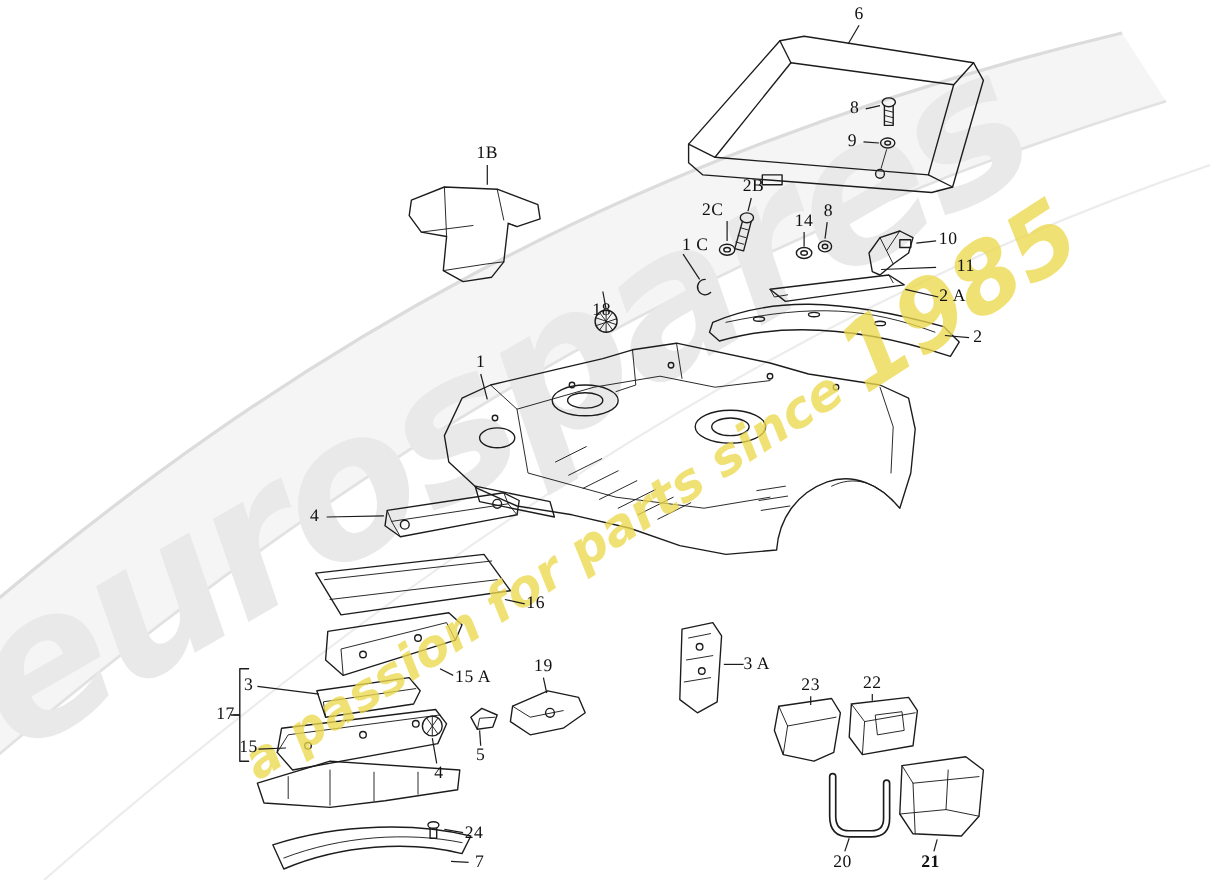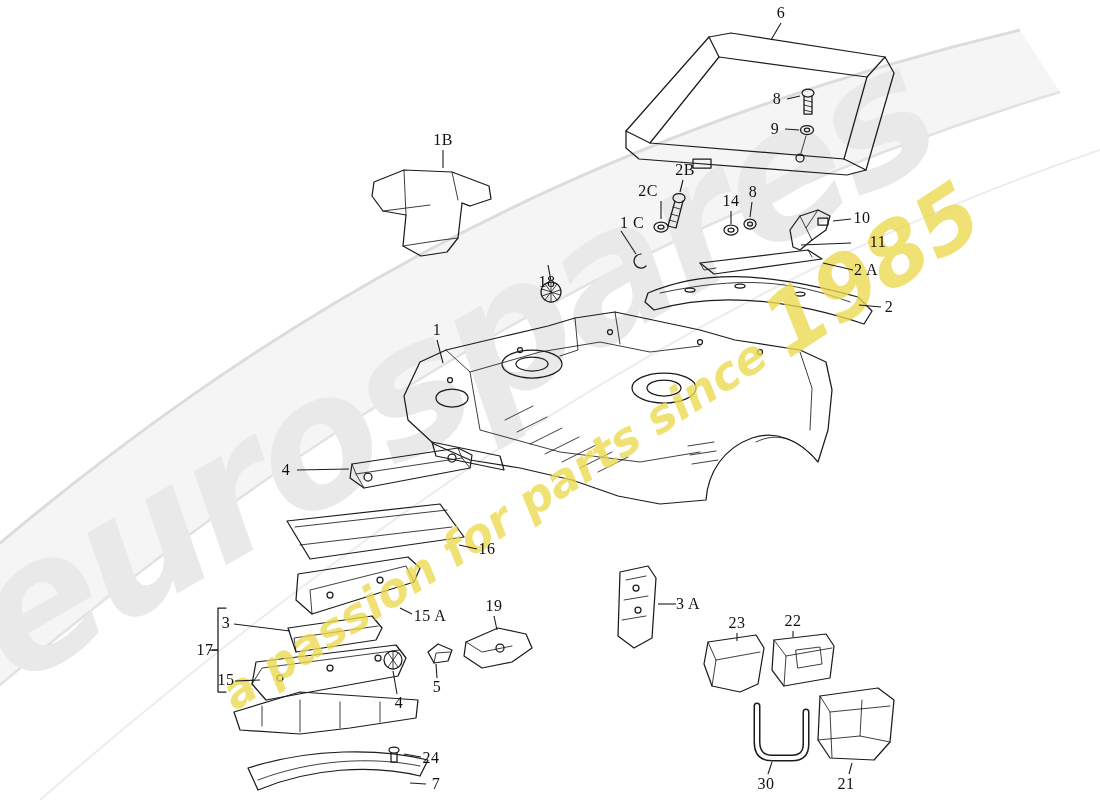--- a/index.html
+++ b/index.html
@@ -321,17 +321,17 @@
       <div class="callout" style="left: 688px; top: 604px;">3 A</div>
       <div class="callout" style="left: 737px; top: 623px;">23</div>
       <div class="callout" style="left: 793px; top: 621px;">22</div>
       <div class="callout" style="left: 226px; top: 623px;">3</div>
       <div class="callout" style="left: 205px; top: 650px;">17</div>
       <div class="callout" style="left: 226px; top: 680px;">15</div>
       <div class="callout" style="left: 399px; top: 703px;">4</div>
       <div class="callout" style="left: 437px; top: 687px;">5</div>
       <div class="callout" style="left: 431px; top: 758px;">24</div>
       <div class="callout" style="left: 436px; top: 784px;">7</div>
-      <div class="callout" style="left: 766px; top: 784px;">30</div>
-      <div class="callout" style="left: 846px; top: 784px;">21</div>
+      <div class="callout" style="left: 766px; top: 784px;">20</div>
+      <div class="callout" style="left: 846px; top: 784px; font-weight: bold;">21</div>
     </div>
 
 </div>
 
 </body></html>

